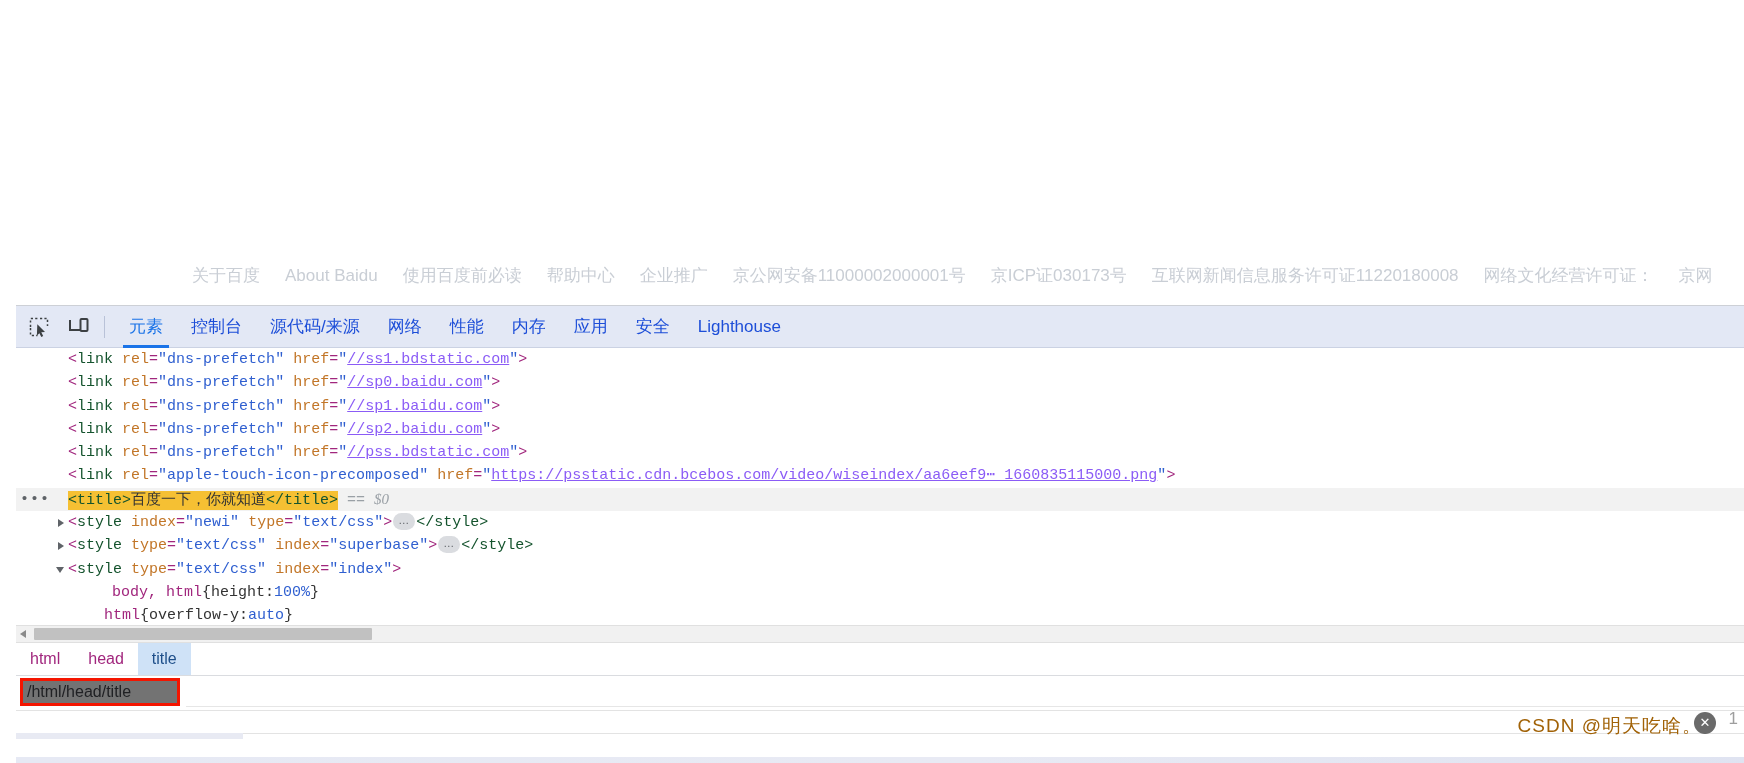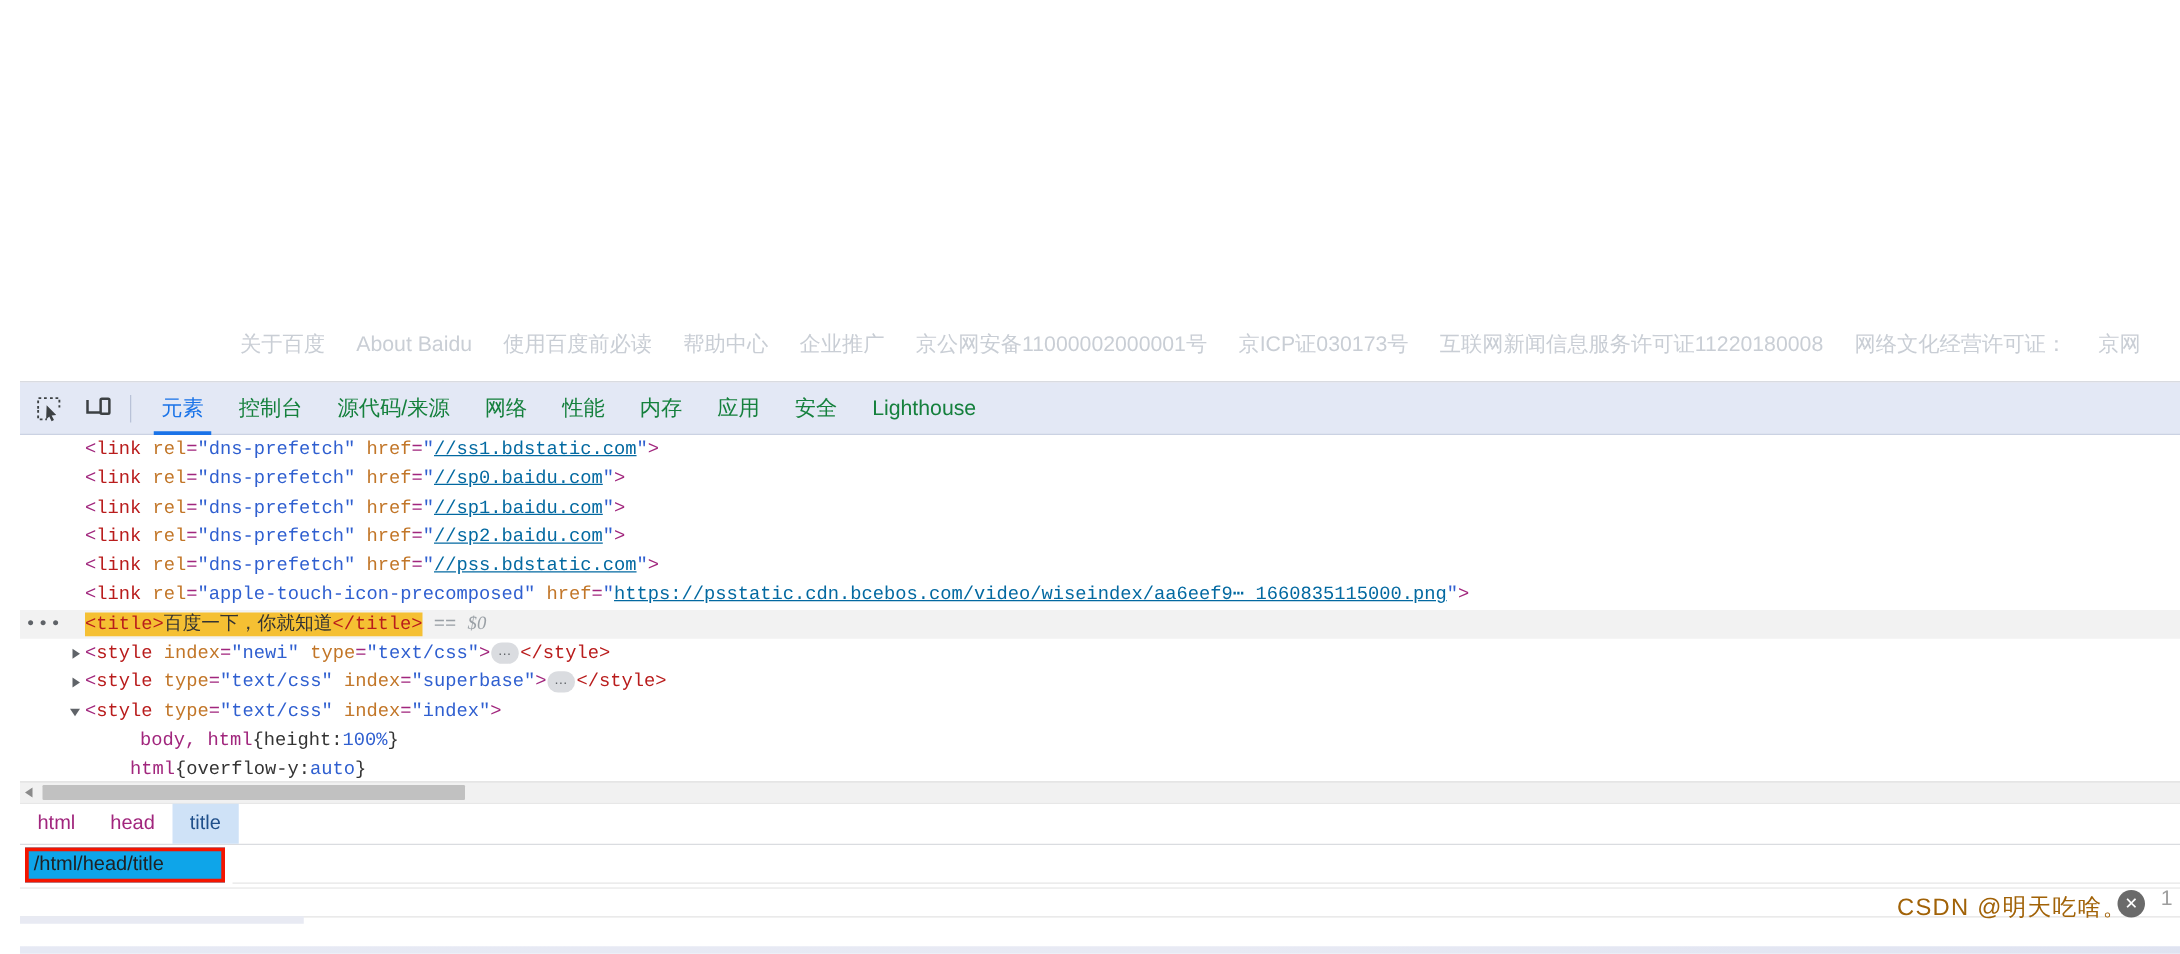--- a/index.html
+++ b/index.html
@@ -76,21 +76,21 @@
     border-radius: 3px;
   }
   .tb-sep {
     width: 1px;
     height: 22px;
     background: #b9c2d8;
     margin: 0 10px 0 8px;
   }
   .dt-tab {
     font-size: 17px;
-    color: #15803d;
+    color: #1d4ed8;
     padding: 0 14px;
     height: 42px;
     line-height: 42px;
     cursor: pointer;
     white-space: nowrap;
     position: relative;
     font-family: "Liberation Sans", sans-serif;
   }
   .dt-tab.active {
     color: #1a73e8;
@@ -140,25 +140,25 @@
     border-bottom: 4.5px solid transparent;
     left: 42px;
   }
   .tri-down {
     border-top: 6px solid #5f6368;
     border-left: 4.5px solid transparent;
     border-right: 4.5px solid transparent;
     left: 40px;
     top: 9px;
   }
-  .tag    { color: #b91c1c; }
+  .tag    { color: #14532d; }
   .punct  { color: #a1267d; }
   .attr   { color: #c27628; }
   .val    { color: #2f5fd0; }
-  .lnk    { color: #0369a1; text-decoration: underline; }
+  .lnk    { color: #8b5cf6; text-decoration: underline; }
   .txtc   { color: #333333; }
   .cssel  { color: #a1267d; }
   .cssprop{ color: #333333; }
   .cssval { color: #2f5fd0; }
   .ellip {
     display: inline-block;
     background: #dadce0;
     color: #5f6368;
     border-radius: 9px;
     font-size: 11px;
@@ -247,21 +247,21 @@
     background: #ffffff;
     border-bottom: 1px solid #e3e3e3;
   }
   #xpath-field {
     position: absolute;
     left: 4px;
     top: 2px;
     width: 160px;
     height: 28px;
     border: 3px solid #f41500;
-    background: #0ea5e9;
+    background: #737373;
     box-sizing: border-box;
     display: flex;
     align-items: center;
     padding-left: 4px;
     font-size: 16px;
     color: #202124;
     font-family: "Liberation Sans", sans-serif;
     cursor: text;
   }
   #xpath-under {

